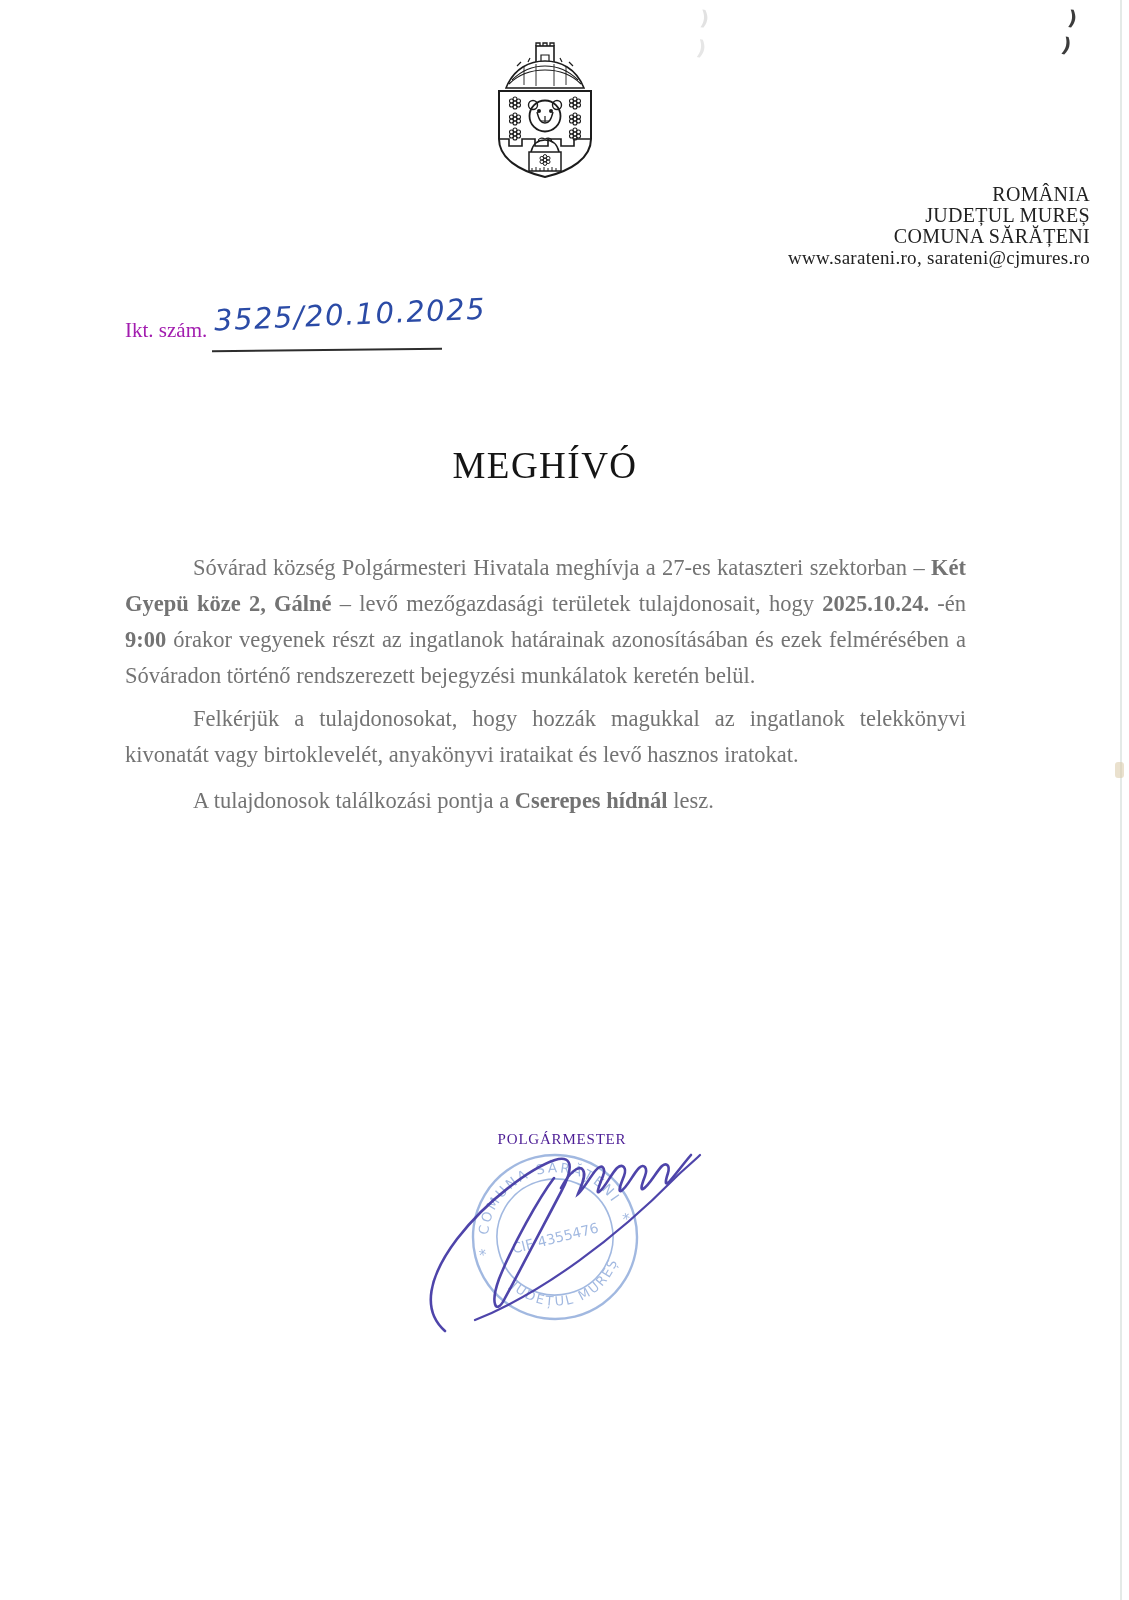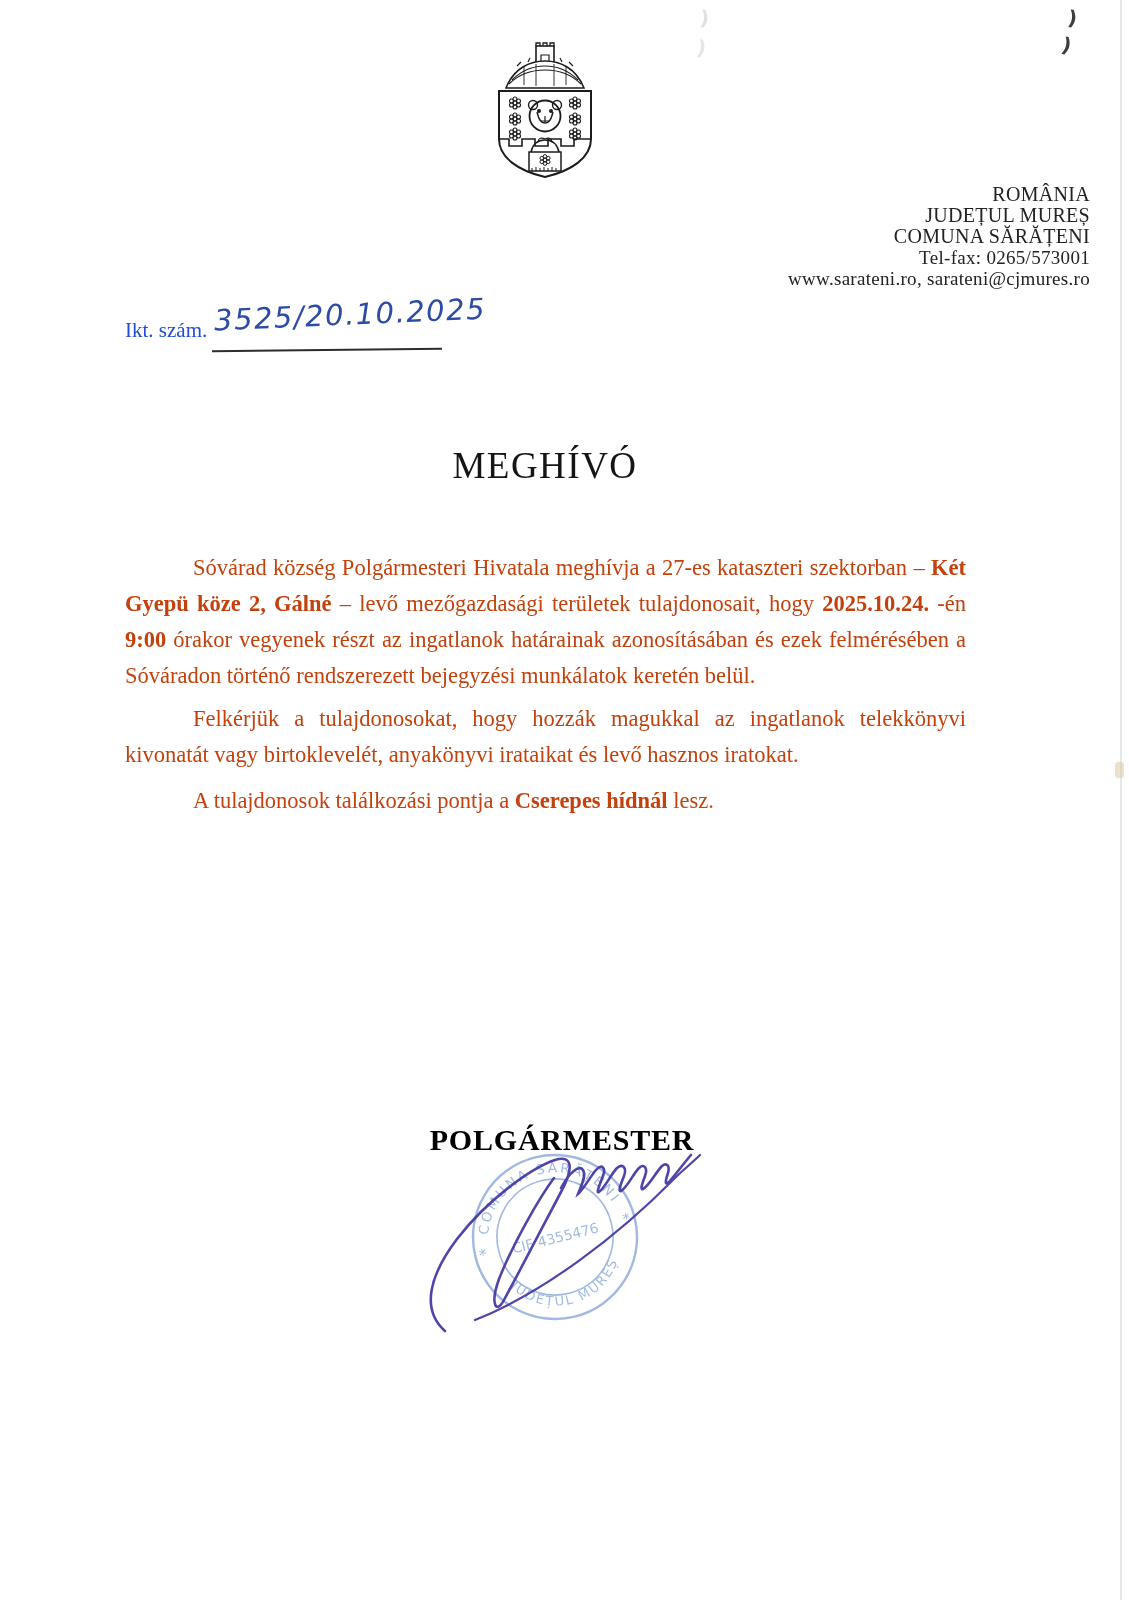--- a/index.html
+++ b/index.html
@@ -19,45 +19,45 @@
   .mark-tr1{left:1068px;top:6px;font-size:20px;color:#3c3c3c;transform:rotate(8deg);}
   .mark-tr2{left:1062px;top:33px;font-size:20px;color:#3c3c3c;transform:rotate(14deg);}
   .mark-tc1{left:700px;top:6px;font-size:20px;color:#e2e2e2;transform:rotate(6deg);}
   .mark-tc2{left:697px;top:36px;font-size:20px;color:#e6e6e6;transform:rotate(10deg);}
   
   .header{position:absolute;top:42px;left:0;width:1090px;text-align:right;}
   .emblem{display:block;margin:0 auto 4px auto;}
   .hline{line-height:21px;font-size:20px;letter-spacing:.3px;color:#222;}
   .hline.small{font-size:19px;}
   
-  .ref-label{position:absolute;left:125px;top:318px;font-size:21px;color:#1d4ed8;text-align:center;}
+  .ref-label{position:absolute;left:125px;top:318px;font-size:21px;color:#a21caf;text-align:center;}
   .ref-hand{
     position:absolute;left:214px;top:298px;width:250px;
     font-family:"DejaVu Sans",sans-serif;font-style:italic;
     font-size:29px;letter-spacing:1.5px;color:#2b4ba6;
     transform:rotate(-2.5deg);white-space:nowrap;
   }
   .ref-underline{position:absolute;left:212px;top:349px;width:230px;height:2px;background:#2d2d2d;transform:rotate(-.6deg);}
   
   .title{
     position:absolute;top:444px;left:0;width:1090px;text-align:center;
     font-size:37px;font-weight:normal;letter-spacing:1.5px;color:#151515;
   }
   
   .body-text{position:absolute;left:125px;top:550px;width:841px;}
   .body-text p{
     margin:0 0 7px 0;
     font-size:22.5px;line-height:36px;
-    text-align:justify;text-indent:68px;color:#c2410c;
+    text-align:justify;text-indent:68px;color:#737373;
   }
   .body-text p.single{text-align:left;margin-top:10px;}
   .body-text b{font-weight:bold;}
   
   .sig-block{position:absolute;left:407px;top:1126px;width:310px;text-align:center;z-index:3;}
-  .sig-role,.sig-name{font-size:30px;font-weight:bold;letter-spacing:.8px;line-height:27px;color:#000000;}
+  .sig-role,.sig-name{font-size:15px;font-weight:normal;letter-spacing:.8px;line-height:27px;color:#4c1d95;}
   .stamp-wrap{position:absolute;left:465px;top:1146px;z-index:1;}
   .sig-ink{position:absolute;left:413px;top:1126px;z-index:4;}
 </style>
 </head>
 <body>
 
 <div class="page">
 
   <div class="edge-line"></div>
   <div class="edge-smudge"></div>
@@ -158,21 +158,20 @@
           <circle cx="3.2" cy="1.8" r="1.8"></circle>
           <circle cx="0" cy="3.6" r="1.8"></circle>
           <circle cx="-3.2" cy="1.8" r="1.8"></circle>
           <circle cx="-3.2" cy="-1.8" r="1.8"></circle>
         </g>
       <path d="M48 126 v3 M52 125 v4 M56 126 v3 M60 125 v4 M64 126 v3 M68 125 v4 M72 126 v3" stroke-width="1"></path>
     </svg>
     <div class="hline">ROMÂNIA</div>
     <div class="hline">JUDEȚUL MUREȘ</div>
     <div class="hline">COMUNA SĂRĂȚENI</div>
-    <div class="hline small">Tel-fax: 0265/573001</div>
     <div class="hline small">www.sarateni.ro, sarateni@cjmures.ro</div>
   </div>
 
   <span class="ref-label">Ikt. szám.</span>
   <span class="ref-hand">3525/20.10.2025</span>
   <div class="ref-underline"></div>
 
   <div class="title">MEGHÍVÓ</div>
 
   <div class="body-text">

